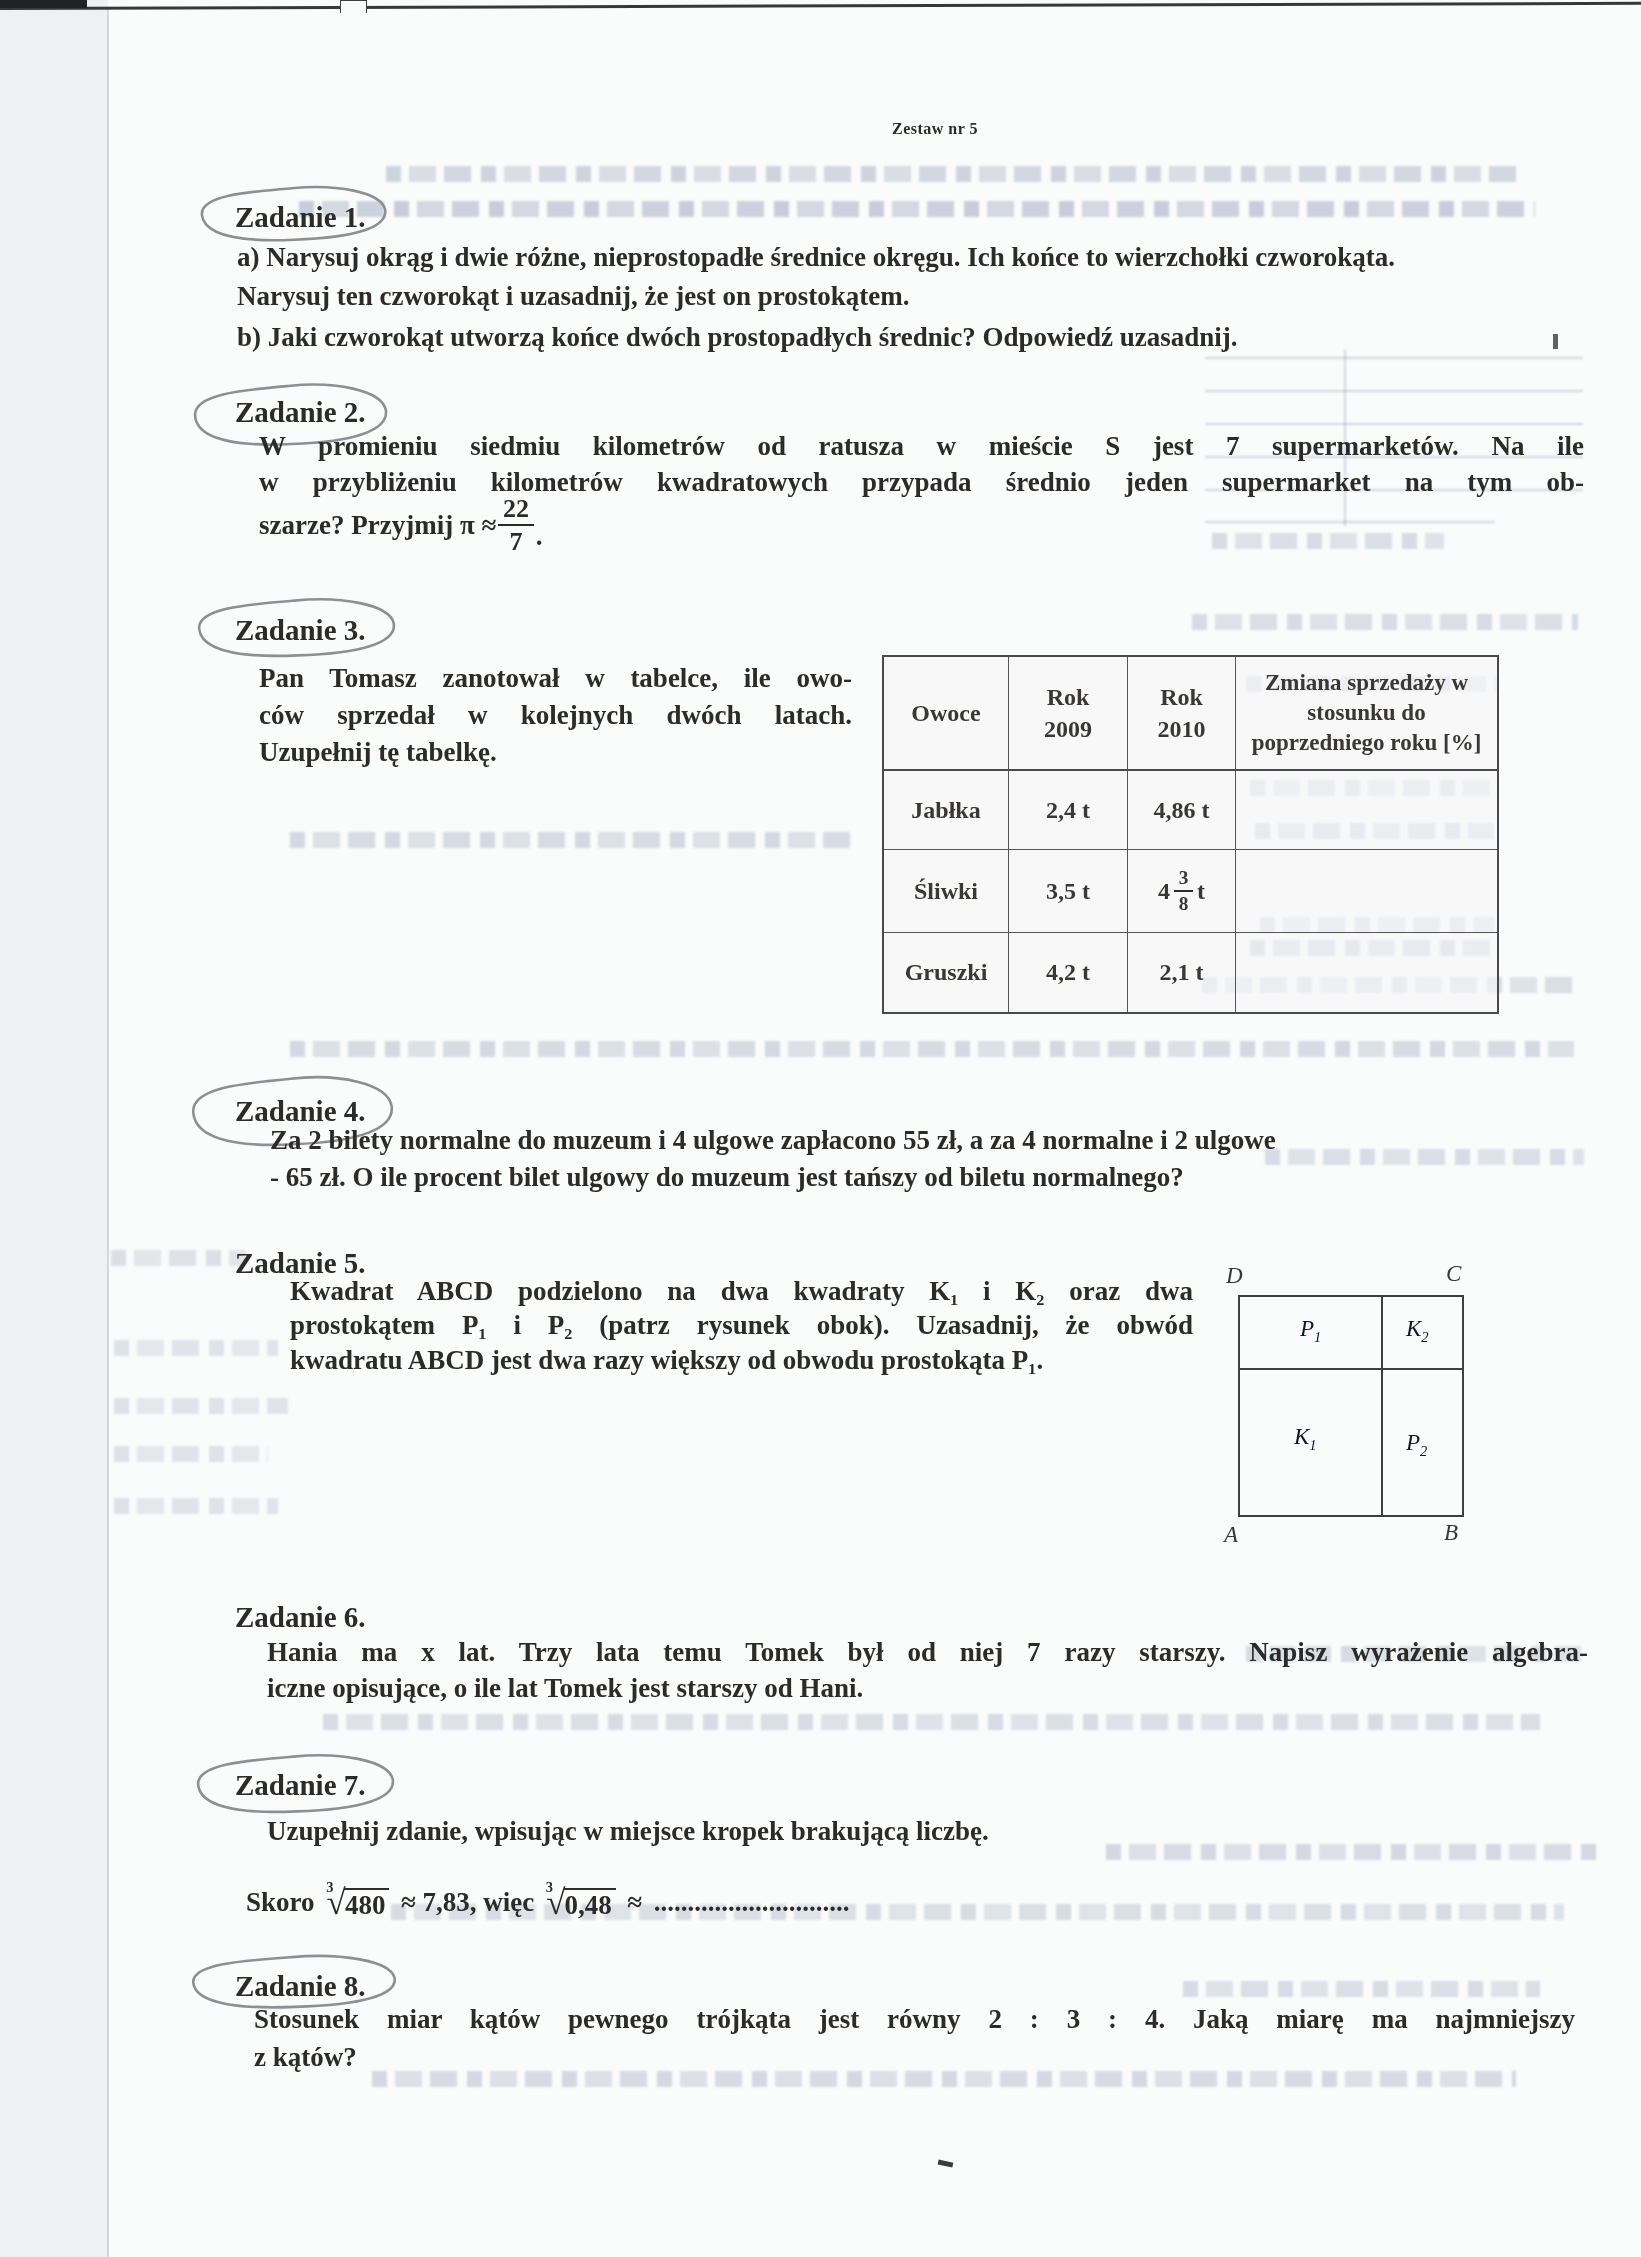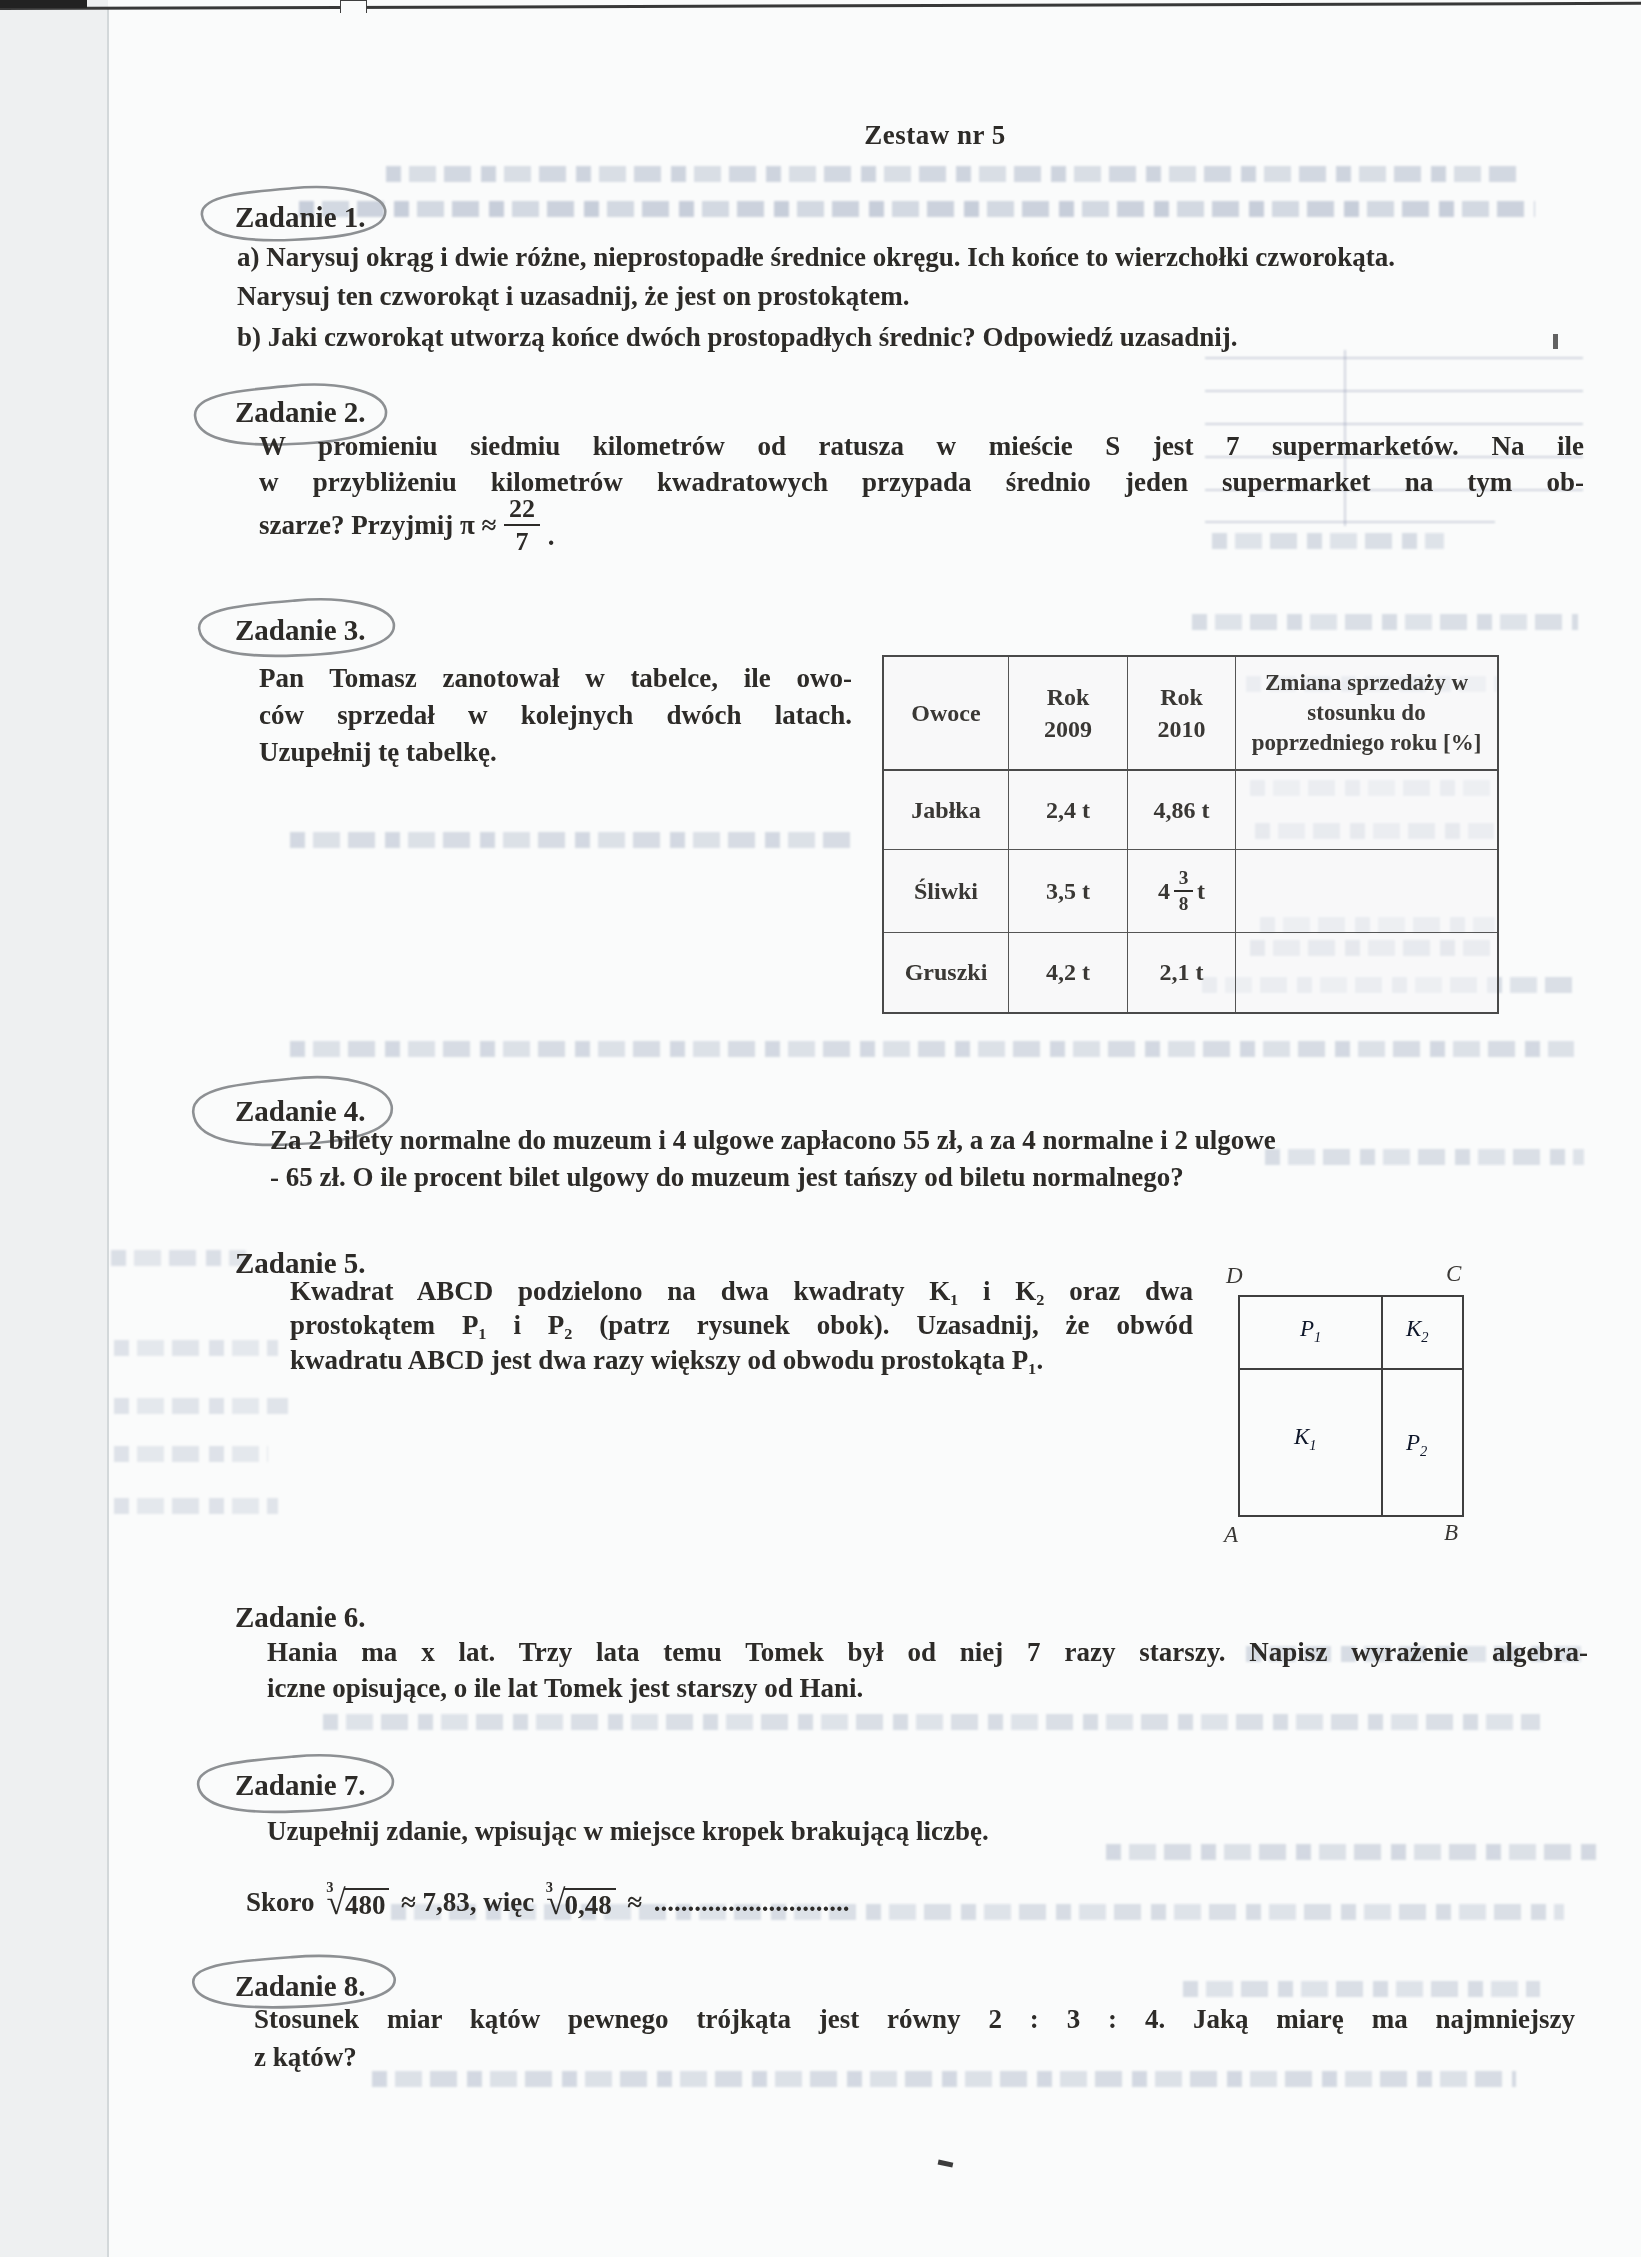--- a/index.html
+++ b/index.html
@@ -6,21 +6,21 @@
   #screen{position:relative;width:1641px;height:2257px;overflow:hidden;
           background:#eef0f1;font-family:"Liberation Serif",serif;color:#2d2b28;}
   #paper{position:absolute;left:108px;top:0;width:1533px;height:2257px;background:#fafbfb;}
   .pageedge{position:absolute;left:107px;top:7.7px;width:1.9px;height:2250px;background:#d3d8da;}
   .topedge{position:absolute;left:0;top:6.8px;width:1651px;height:2.9px;background:#383838;
            transform:rotate(-0.18deg);transform-origin:left center;}
   .topcorner{position:absolute;left:0;top:0;width:87px;height:7.7px;background:#222;}
   .topnotch{position:absolute;left:340px;top:0;width:25px;height:11.6px;border:1.9px solid #3f3f3f;
             border-bottom:none;background:#fafbfb;}
   .t{position:absolute;white-space:nowrap;}
-  .title{font-size:27px;font-weight:bold;letter-spacing:0.5px;}
+  .title{font-size:16px;font-weight:bold;letter-spacing:0.5px;}
   .zlabel{font-size:29px;font-weight:bold;}
   .body{font-size:27px;font-weight:bold;line-height:37px;}
   .jline{text-align:justify;text-align-last:justify;white-space:normal;}
   .circle-svg{position:absolute;overflow:visible;}
   .circle-svg path{fill:none;stroke:#8d9093;stroke-width:2.6;vector-effect:non-scaling-stroke;}
   
   .vfrac{display:inline-flex;flex-direction:column;align-items:center;line-height:1.05;
          font-weight:bold;vertical-align:middle;}
   .vfrac .num{border-bottom:2.4px solid #2d2b28;padding:0 4.8px 1.9px;}
   .vfrac .den{padding-top:1.9px;}
@@ -112,21 +112,21 @@
   <div class="t body" style="left:237px;top:278px;width:1359px">Narysuj ten czworokąt i uzasadnij, że jest on prostokątem.</div>
   <div class="t body" style="left:237px;top:239px;width:1359px">a) Narysuj okrąg i dwie różne, nieprostopadłe średnice okręgu.  Ich końce to wierzchołki czworokąta.</div>
   <div class="t body" style="left:237px;top:319px;width:1359px">b) Jaki czworokąt utworzą końce dwóch prostopadłych średnic? Odpowiedź uzasadnij.</div>
 
   <svg class="circle-svg" style="left:191px;top:380px;width:201px;height:70px" viewBox="0 0 196 70" preserveAspectRatio="none">
     <path d="M 95 6 C 140 1 186 10 190 30 C 193 50 160 62 98 64 C 40 67 6 58 4 36 C 2 14 50 10 95 6 Z"></path>
   </svg>
   <div class="t zlabel" style="left:235px;top:396px">Zadanie 2.</div>
   <div class="t body jline" style="left:259px;top:428px;width:1325px">W promieniu siedmiu kilometrów od ratusza w mieście S jest 7 supermarketów. Na ile</div>
   <div class="t body jline" style="left:259px;top:464px;width:1325px">w przybliżeniu kilometrów kwadratowych przypada średnio jeden supermarket na tym ob-</div>
-  <div class="t body" style="left:259px;top:495px;display:flex;align-items:center;gap:8px">
+  <div class="t body" style="left:259px;top:495px;display:flex;align-items:center;gap:2px">
     <span>szarze? Przyjmij π ≈</span>
     <span class="vfrac" style="font-size:26px">
       <span class="num">22</span>
       <span class="den">7</span>
     </span>
     <span style="align-self:flex-end">.</span>
   </div>
 
   <svg class="circle-svg" style="left:195px;top:595px;width:205px;height:66px" viewBox="0 0 196 70" preserveAspectRatio="none">
     <path d="M 95 6 C 140 1 186 10 190 30 C 193 50 160 62 98 64 C 40 67 6 58 4 36 C 2 14 50 10 95 6 Z"></path>

